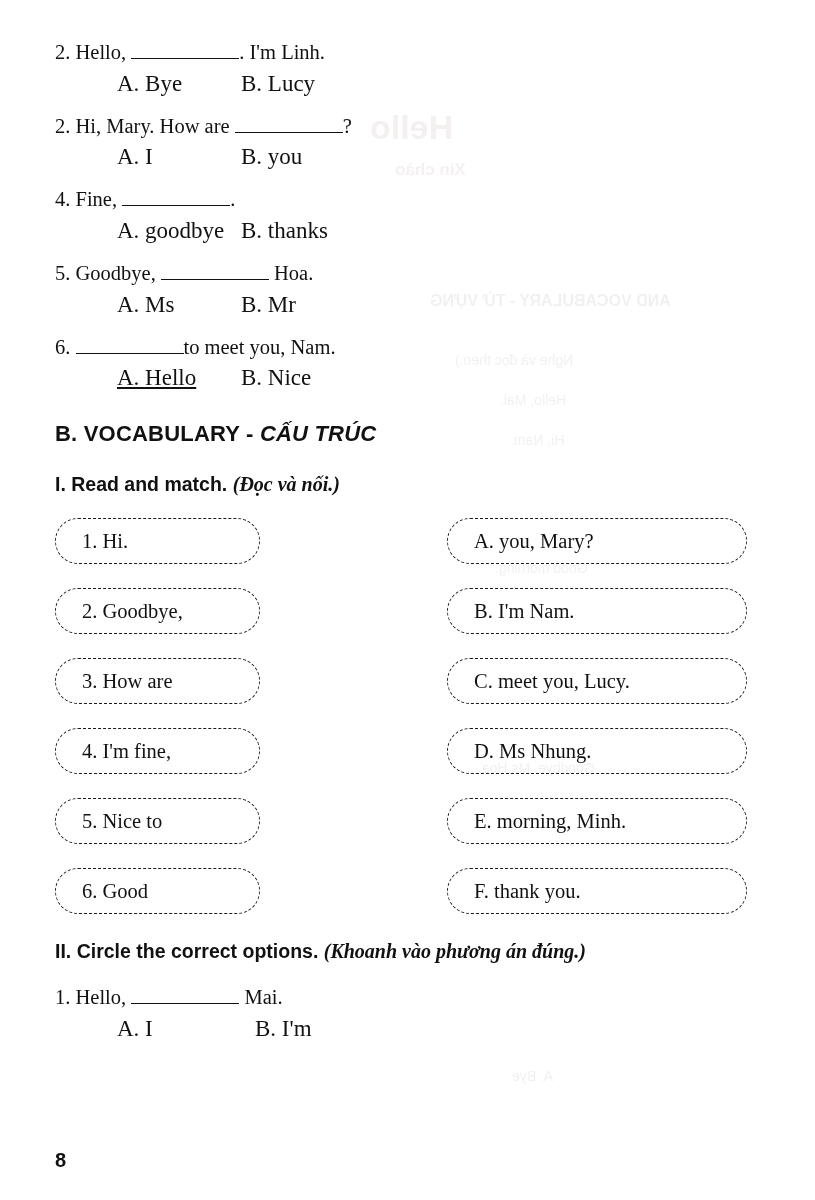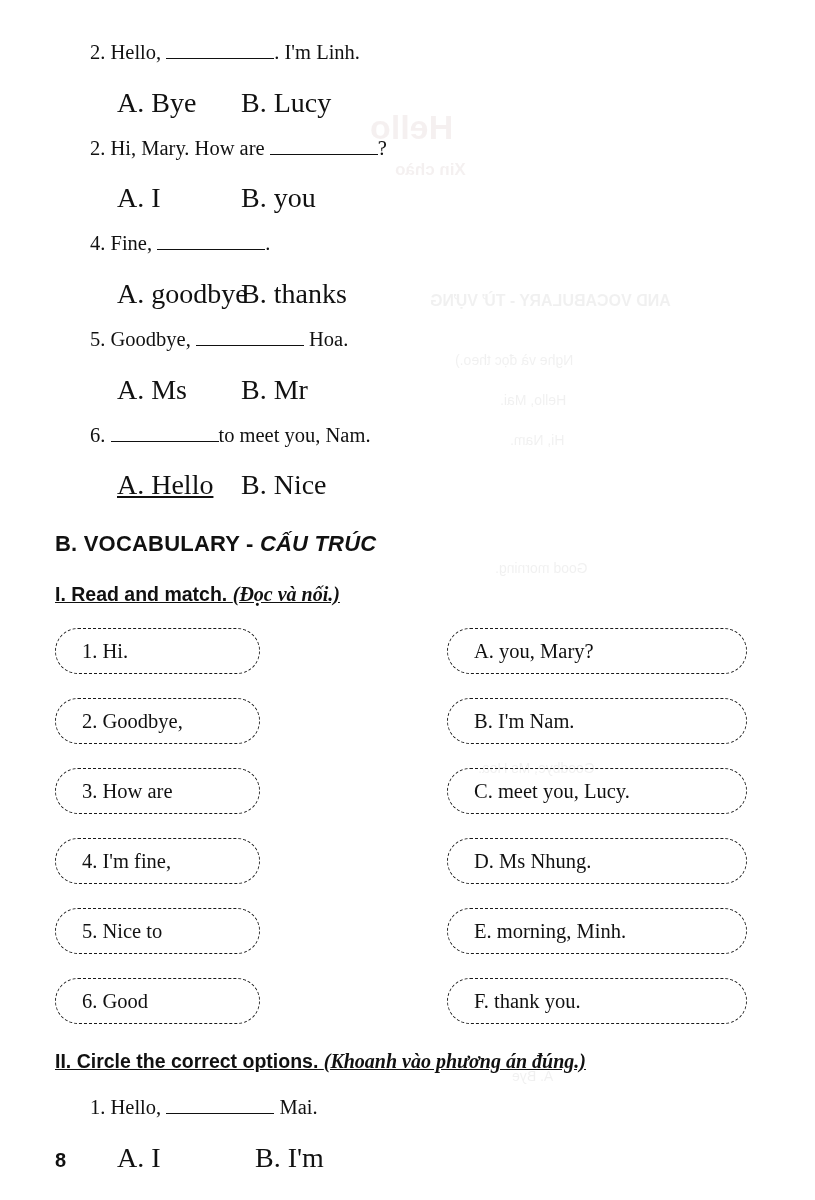--- a/index.html
+++ b/index.html
@@ -44,32 +44,31 @@
   }
   .g-sub { font-size: 17px; font-weight: bold; color:#a98a8a; }
   .g-head { font-size: 16px; font-weight: bold; }
   .g-line { font-size: 14px; }
 
   
   .q-block { margin-bottom: 17px; }
   .q-line {
     font-size: 20.5px;
     line-height: 1.25;
-    margin-left: 35px;
     white-space: nowrap;
   }
   .blank {
     display: inline-block;
     border-bottom: 1.6px solid #111;
     vertical-align: baseline;
   }
   .opt-line {
-    font-size: 28px;
+    font-size: 23px;
     margin-left: 62px;
-    margin-top: 21px;
+    margin-top: 5px;
     white-space: nowrap;
   }
   .opt-a { display: inline-block; }
   .opt-b { display: inline-block; }
 
   
   .section-head {
     font-family: "Liberation Sans", sans-serif;
     font-weight: bold;
     font-size: 22px;
@@ -78,21 +77,20 @@
   }
   .section-head .vi {
     font-style: italic;
   }
 
   .exercise-head {
     font-family: "Liberation Sans", sans-serif;
     font-size: 19.5px;
     font-weight: bold;
     margin: 18px 0 22px 0;
-    text-decoration: underline;
   }
   .exercise-head .vi {
     font-family: "Liberation Serif", serif;
     font-style: italic;
     font-weight: bold;
     font-size: 20px;
   }
 
   
   .match-wrap {

